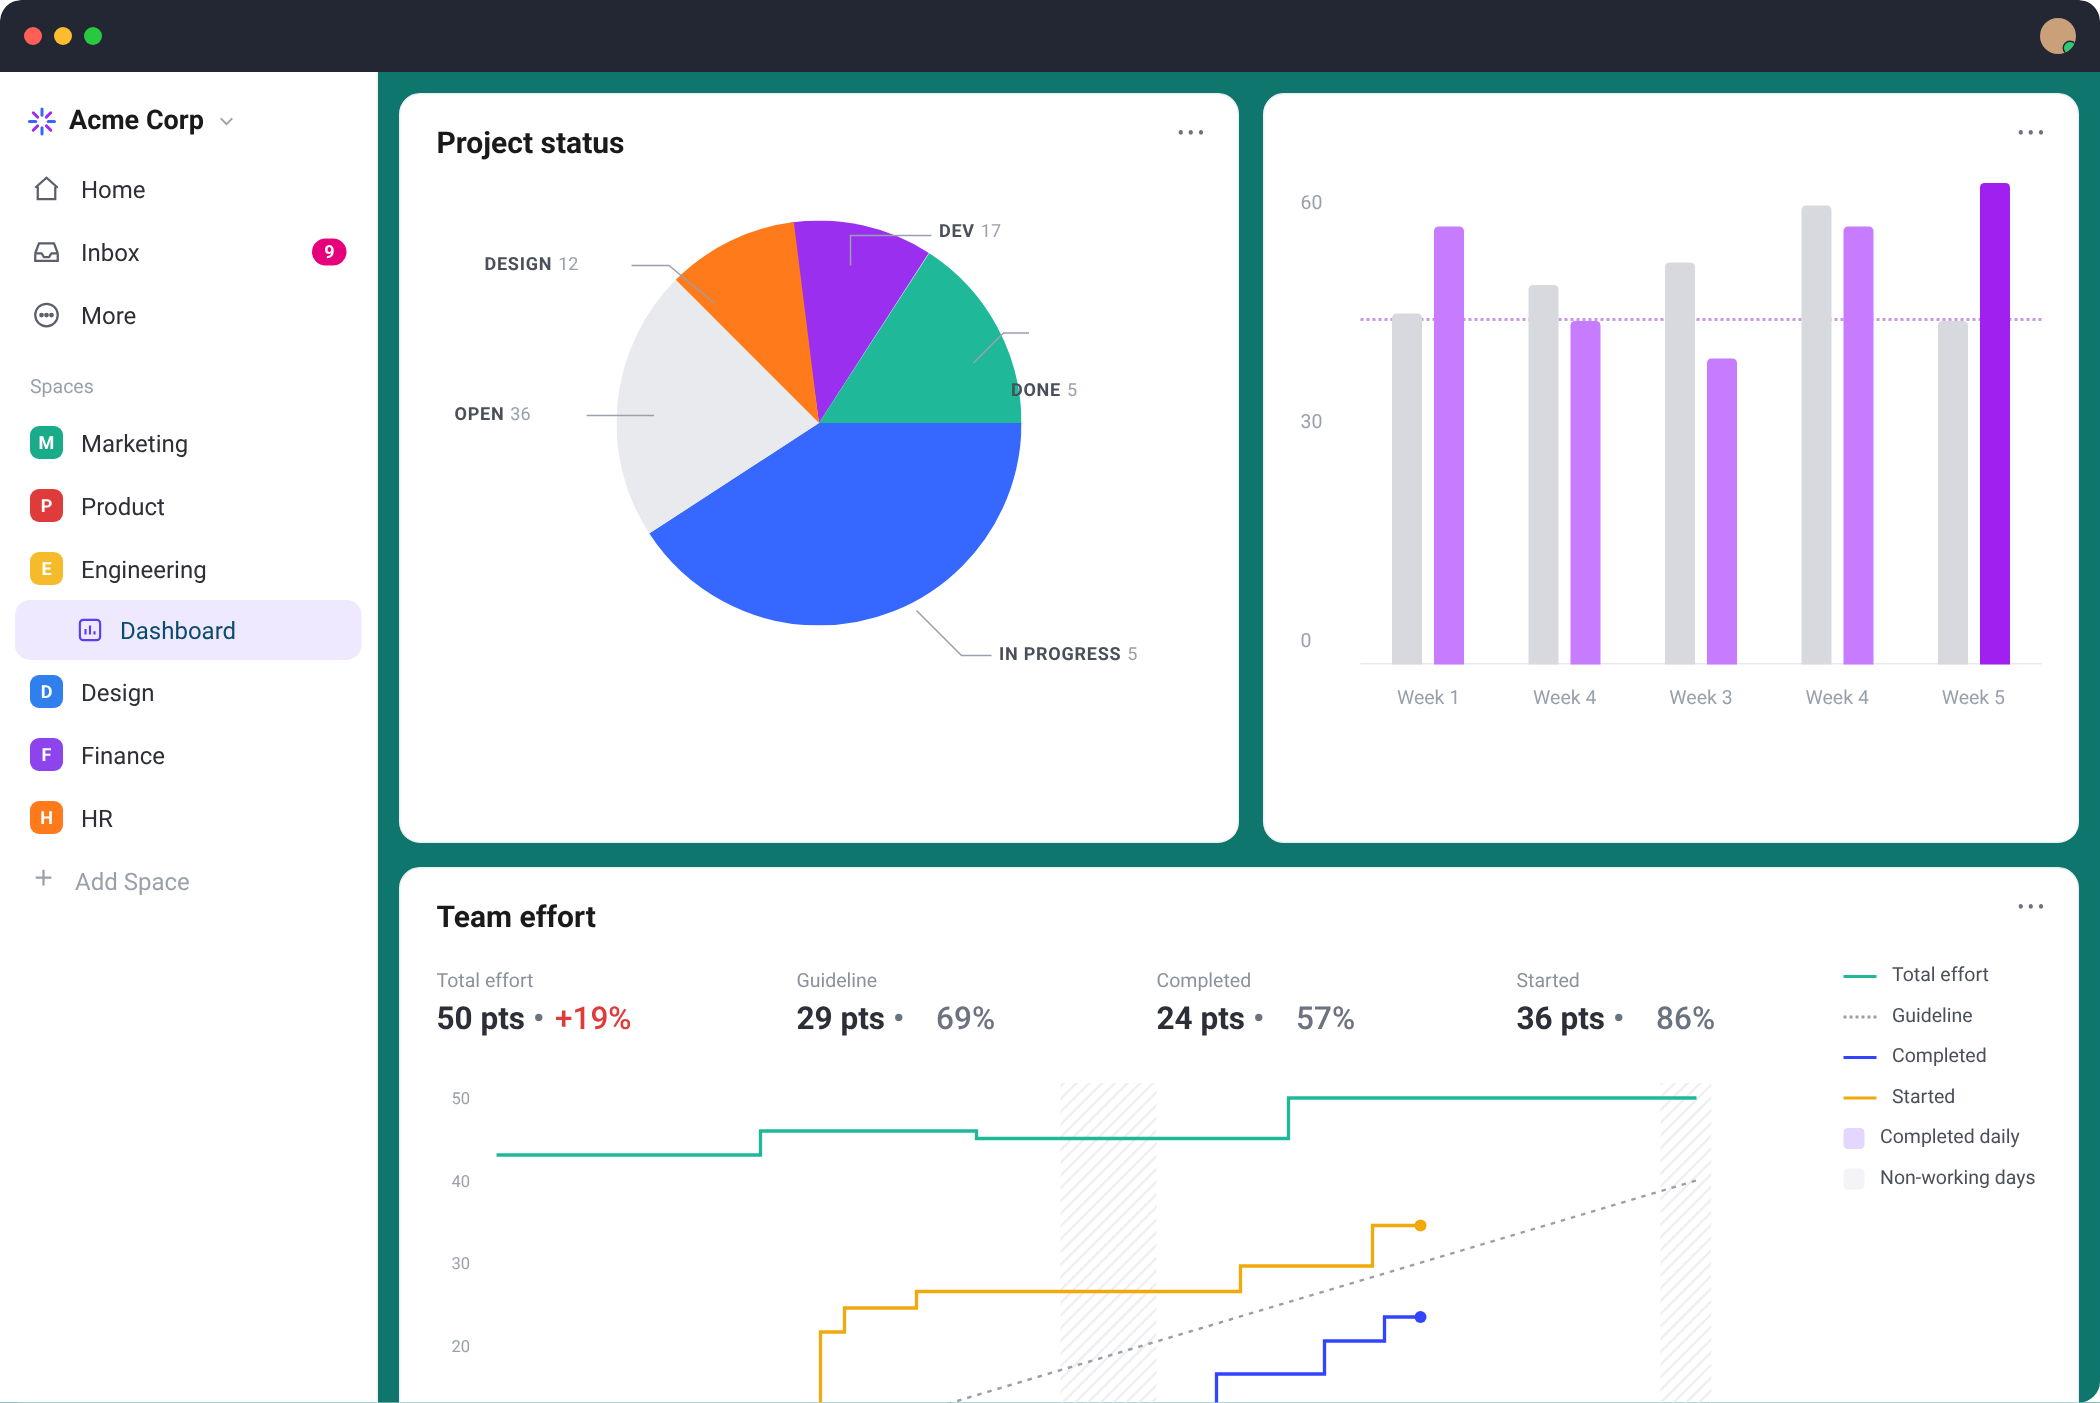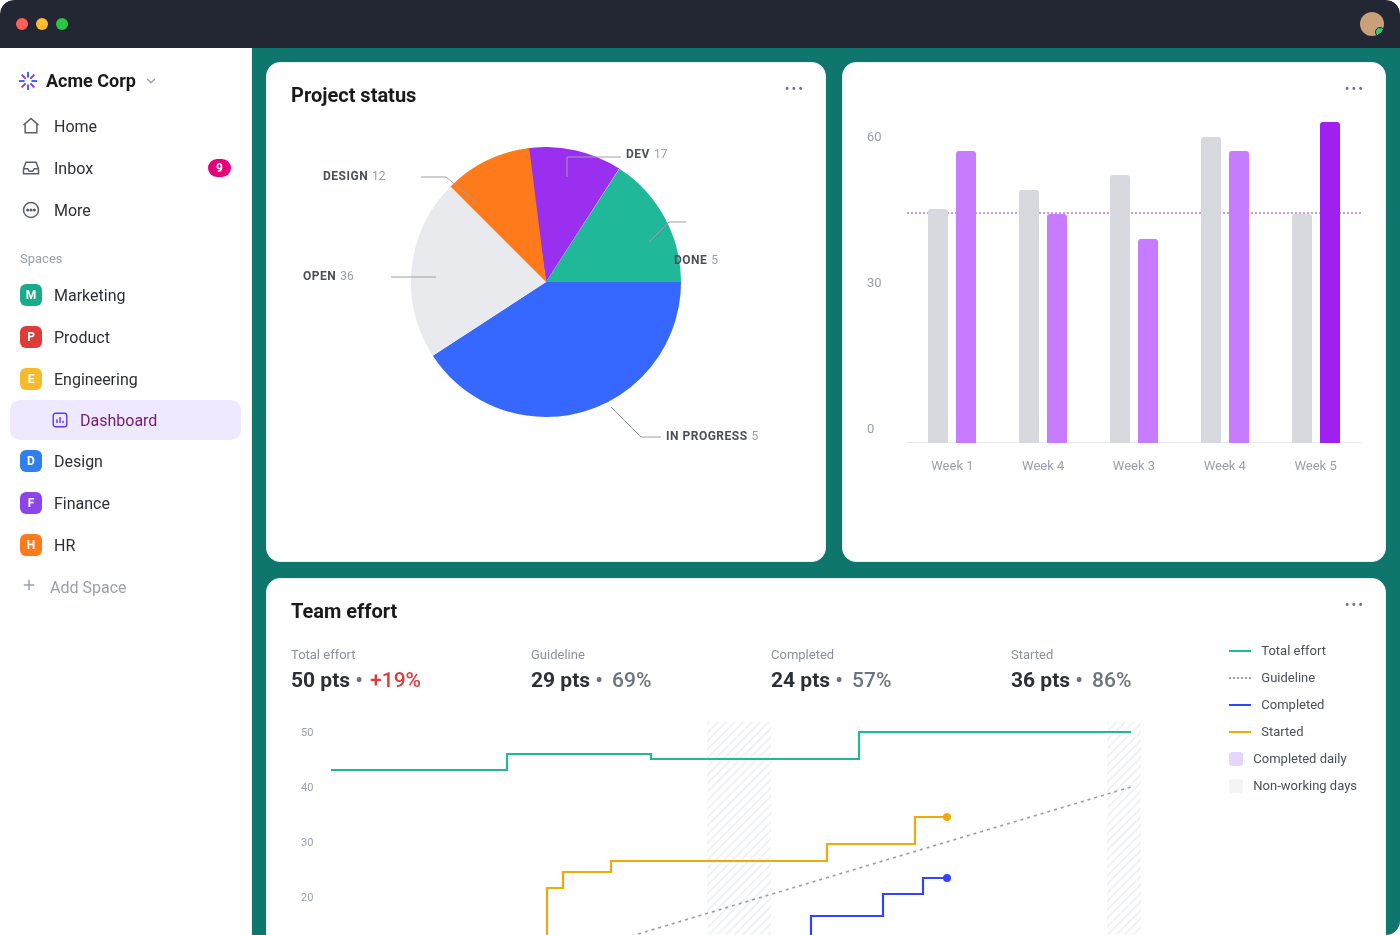--- a/index.html
+++ b/index.html
@@ -22,21 +22,21 @@
 .ws { display: flex; align-items: center; gap: 8px; padding: 10px 8px 14px 8px; font-weight: 700; font-size: 18px; cursor:pointer;}
 .ws-logo { width: 20px; height: 20px; }
 .chev { color:#9aa0ab; }
 .nav-item { display: flex; align-items: center; gap: 12px; padding: 10px 10px; border-radius: 10px; font-size: 16px; color:#2d2f36; cursor:pointer;}
 .nav-item .ico { width: 22px; height: 22px; display:flex;align-items:center;justify-content:center; color:#5a5f6b;}
 .nav-item .badge { margin-left:auto; background:#e6007a; color:#fff; font-size:12px; font-weight:700; padding:2px 8px; border-radius:999px;}
 .section-label { font-size: 13px; color:#9aa0ab; padding: 20px 10px 8px; }
 .space-item { display:flex; align-items:center; gap:12px; padding:10px 10px; border-radius:10px; font-size:16px; color:#2d2f36; cursor:pointer;}
 .space-icon { width:22px; height:22px; border-radius:6px; display:flex;align-items:center;justify-content:center; font-size:12px; font-weight:700; color:#fff;}
 .subitem { display:flex; align-items:center; gap:10px; padding:10px 10px 10px 40px; border-radius:10px; font-size:16px; cursor:pointer;}
-.subitem.active { background:#efe9ff; color:#701a75; }
+.subitem.active { background:#efe9ff; color:#0c4a6e; }
 .subitem .ico { width:20px;height:20px;display:flex;align-items:center;justify-content:center;}
 .add-space { display:flex; align-items:center; gap:12px; padding:10px 10px; color:#9aa0ab; font-size:16px; cursor:pointer;}
 
 
 .main { flex:1; padding: 14px; display:grid; grid-template-columns: 560px 1fr; grid-template-rows: 500px 1fr; gap: 16px; background:#0f766e; }
 .card { border:1px solid #eceef1; border-radius:14px; padding:20px 24px; position:relative; background:#fff;}
 .card h2 { font-size:20px; font-weight:700; }
 .more { position:absolute; top:18px; right:20px; color:#6b7280; font-size:14px; cursor:pointer; letter-spacing:2px;}
 .team-card { grid-column: 1 / span 2; }
 
@@ -55,21 +55,21 @@
 .bar-group { display:flex; gap:8px; align-items:flex-end;}
 .bar { width:20px; border-radius:3px 3px 0 0;}
 .x-labels { position:absolute; left:40px; right:0; bottom:10px; display:flex; justify-content:space-around; font-size:13px; color:#9aa0ab;}
 .axis-line { position:absolute; left:40px; right:0; bottom:40px; height:1px; background:#e7e9ee;}
 
 
 .stats { display:flex; gap:0; margin-top:20px; }
 .stat { flex:0 0 240px; padding:4px 0;}
 .stat .lbl { font-size:13px; color:#8b919d; margin-bottom:6px;}
 .stat .val { font-size:21px; font-weight:700; color:#2c2f38;}
-.stat .pct { font-weight:500; color:#6c7380; margin-left:4px;text-align:right;}
+.stat .pct { font-weight:500; color:#6c7380; margin-left:16px;text-align:right;}
 .stat .delta { color:#e03b3b; font-weight:500; margin-left:2px;}
 .legend { position:absolute; right:28px; top:64px; font-size:13px; color:#4a4f59; display:flex; flex-direction:column; gap:12px;}
 .legend-row { display:flex; align-items:center; gap:10px; cursor:default;}
 .lg-line { width:22px; height:0; border-top:2px solid; }
 .lg-dash { width:22px; height:0; border-top:2px dotted #9aa0ab;}
 .lg-box { width:14px; height:14px; border-radius:3px;}
 .line-chart { margin-top:26px; margin-left:10px;}
 .lc-y { font-size:11px; fill:#9aa0ab;}
 </style>
 </head>

